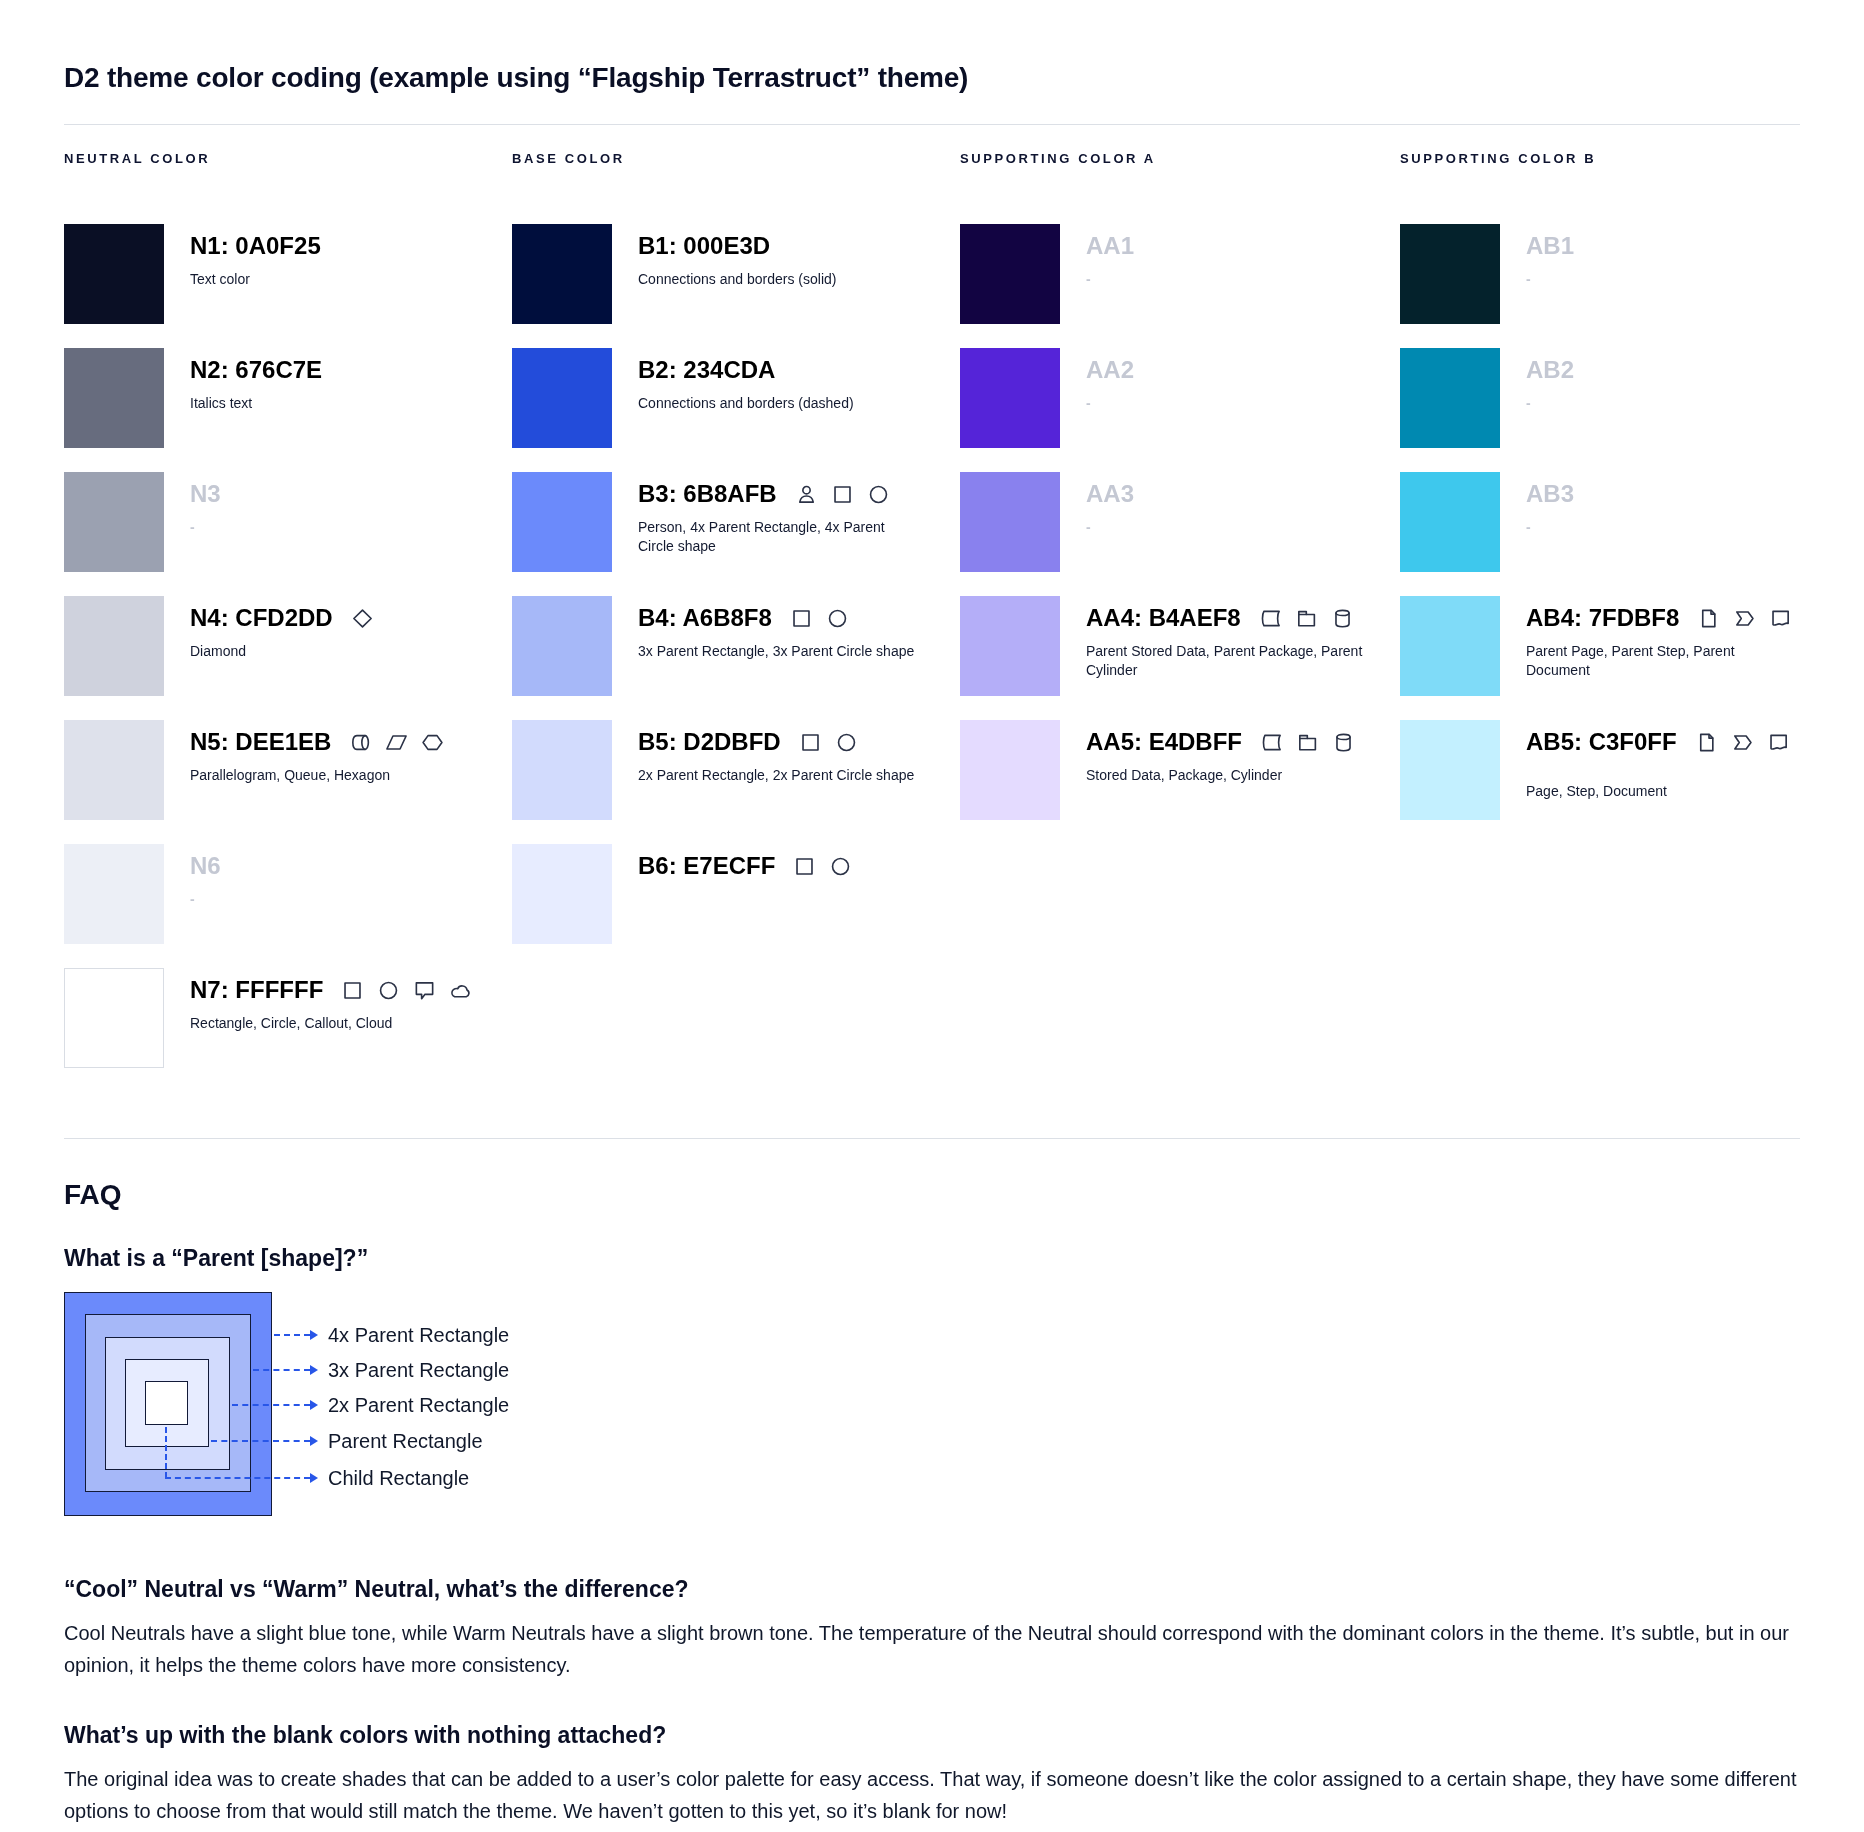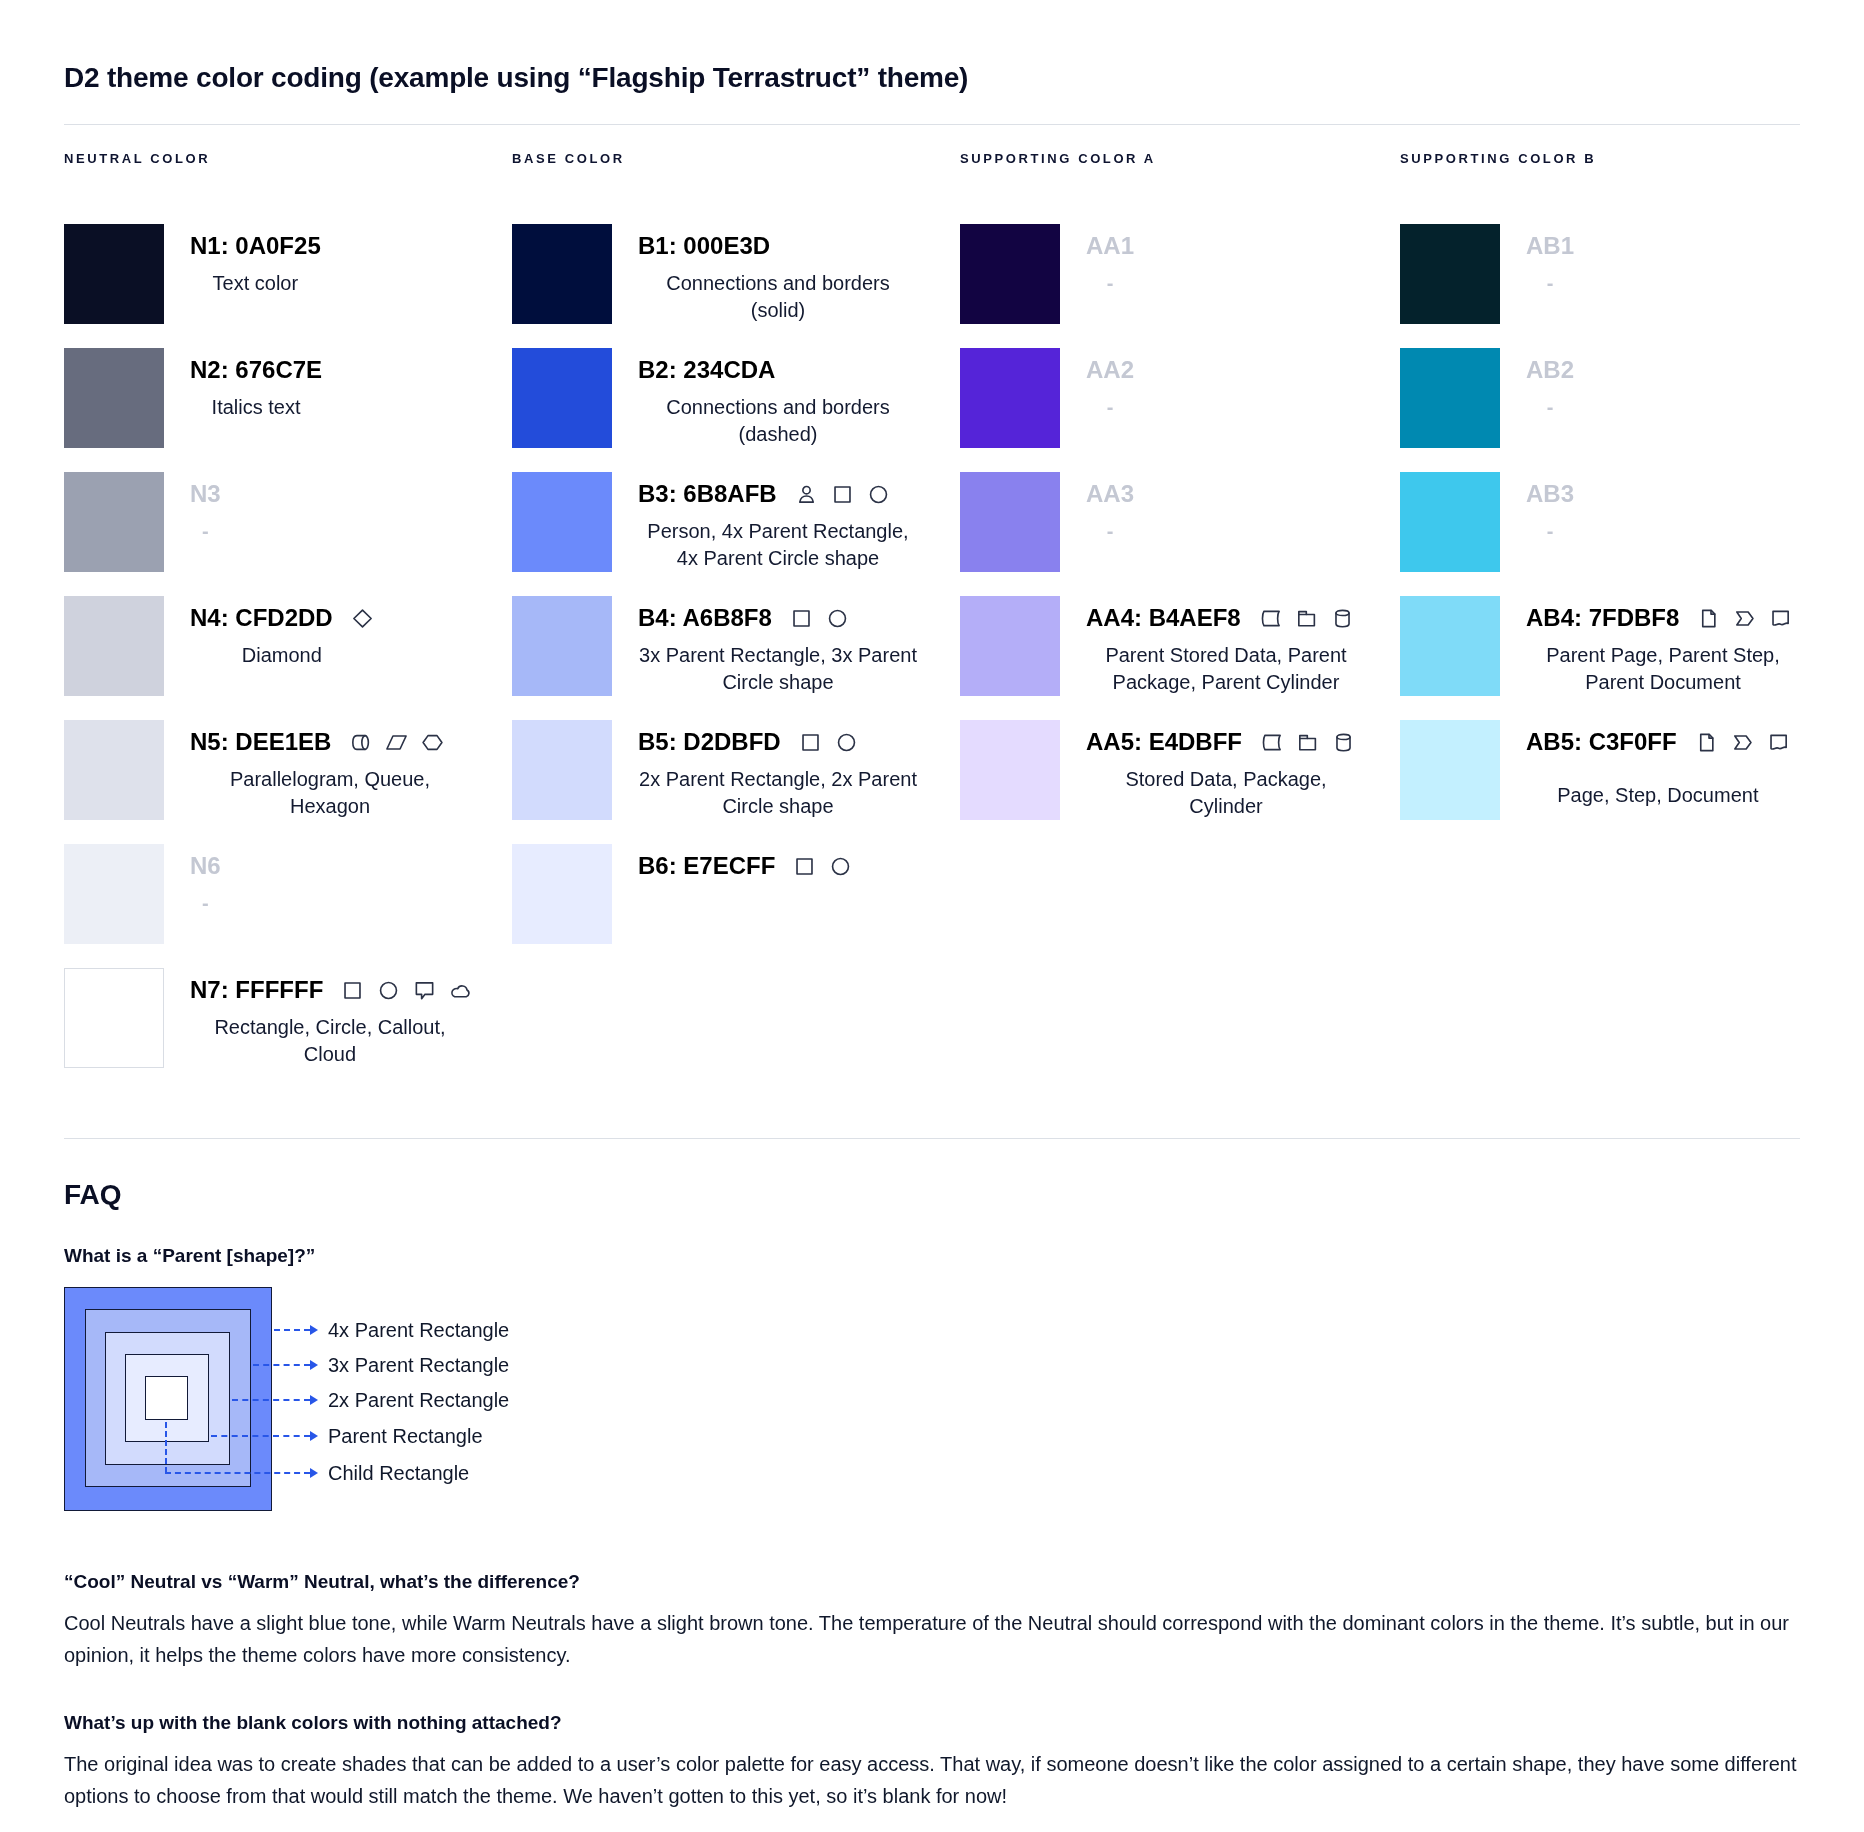--- a/index.html
+++ b/index.html
@@ -28,31 +28,31 @@
   .row { display: flex; margin-bottom: 24px; }
   .swatch { width: 100px; height: 100px; flex: 0 0 100px; }
   .swatch.bordered { border: 1px solid #D9DDE4; }
   .info { margin-left: 26px; padding-top: 8px; }
   .title-line { display: flex; align-items: center; gap: 18px; }
   .sw-title { font-size: 24px; font-weight: 700; color: #000000; white-space: nowrap; }
   .row.faded .sw-title { color: #C4C8D3; }
   .icons { display: flex; gap: 13px; align-items: center; }
   .icons svg { display: block; }
   .desc {
-    margin-top: 10px; font-size: 20px; line-height: 1.33;
-    color: #131A30; max-width: 280px; text-align: center;
+    margin-top: 10px; font-size: 14px; line-height: 1.33;
+    color: #131A30; max-width: 280px;
   }
   .desc.dash { color: #C4C8D3; font-weight: 700; }
   .desc.gapped { margin-top: 26px; }
 
   hr.divider2 { margin-top: 46px; }
 
   
   h2.faq-heading { font-size: 28px; font-weight: 700; margin: 40px 0 0 0; }
-  h3.faq-q { font-size: 19px; font-weight: 700; margin: 34px 0 0 0; color: #0A0F25; }
+  h3.faq-q { font-size: 23px; font-weight: 700; margin: 34px 0 0 0; color: #0A0F25; }
   h3.faq-q2 { margin-top: 58px; }
   h3.faq-q3 { margin-top: 40px; }
   p.faq-a { font-size: 20px; line-height: 1.62; margin: 14px 0 0 0; color: #10182B; max-width: 1736px; }
 
   
   .diagram { position: relative; height: 226px; width: 780px; margin-top: 20px; }
   .layer { position: absolute; border: 1.5px solid #121A38; }
   .dline-h { position: absolute; border-top: 2px dashed #2856E8; }
   .dline-v { position: absolute; border-left: 2px dashed #2856E8; }
   .ahead {

